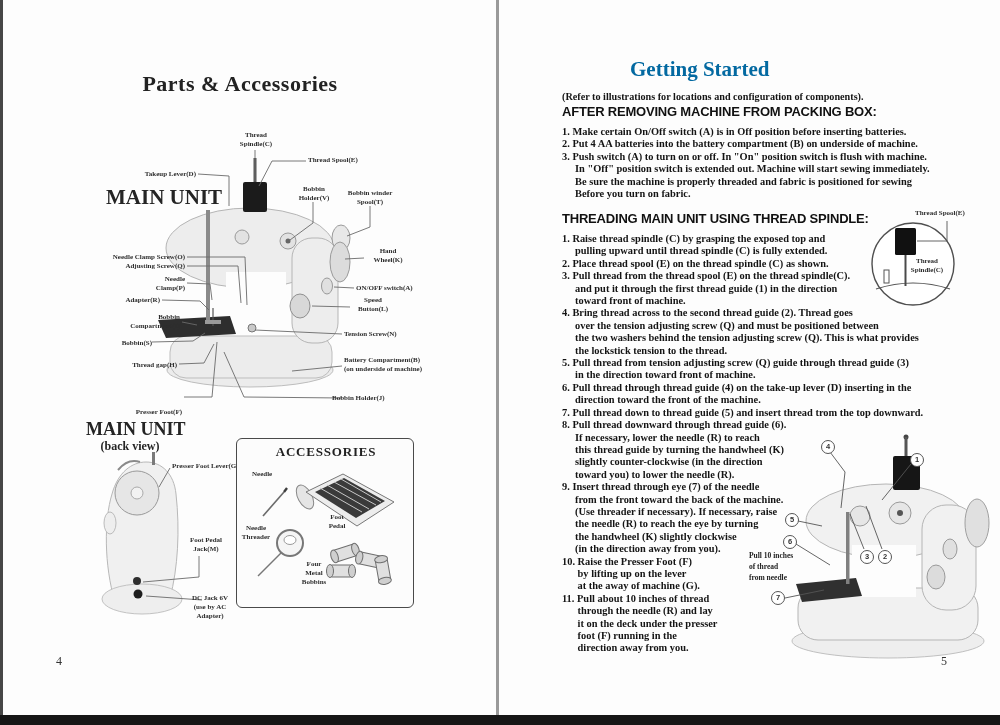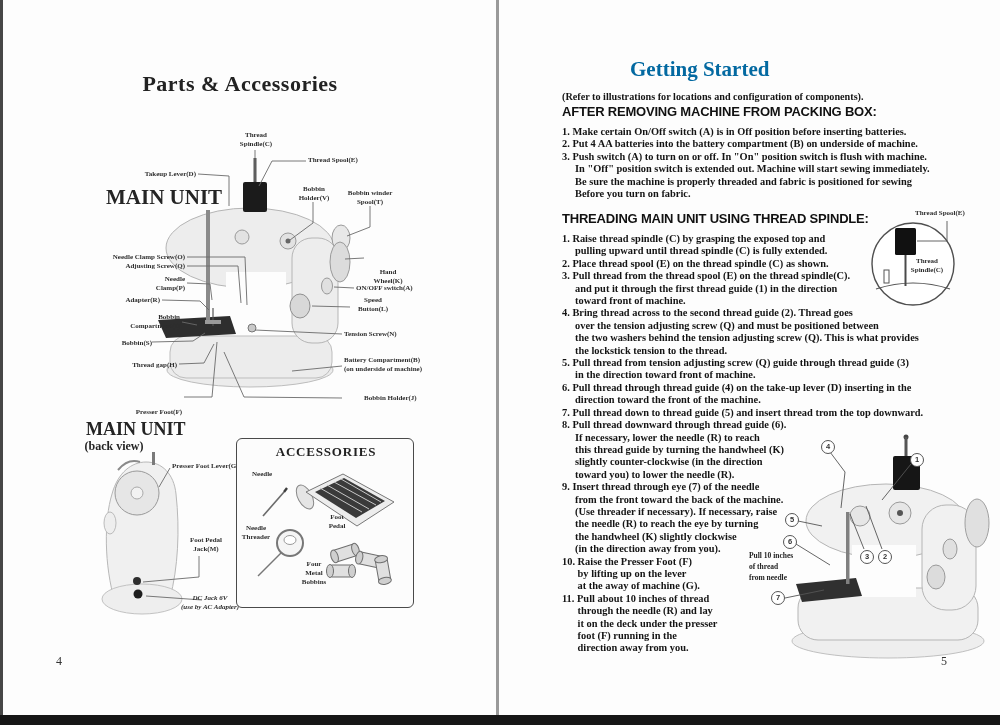--- a/index.html
+++ b/index.html
@@ -88,42 +88,42 @@
     </svg>
 
     <div class="lbl c" style="left:228px;top:131px;width:56px;">Thread
 Spindle(C)</div>
     <div class="lbl" style="left:308px;top:156px;">Thread Spool(E)</div>
     <div class="lbl r" style="right:804px;top:170px;">Takeup Lever(D)</div>
     <div class="lbl c" style="left:288px;top:185px;width:52px;">Bobbin
 Holder(V)</div>
     <div class="lbl c" style="left:338px;top:189px;width:64px;">Bobbin winder
 Spool(T)</div>
-    <div class="lbl c" style="left:366px;top:247px;width:44px;margin-top:21px;">Hand
+    <div class="lbl c" style="left:366px;top:247px;width:44px;">Hand
 Wheel(K)</div>
     <div class="lbl r" style="right:815px;top:253px;">Needle Clamp Screw(O)</div>
     <div class="lbl r" style="right:815px;top:262px;">Adjusting Screw(Q)</div>
     <div class="lbl r" style="right:815px;top:275px;">Needle
 Clamp(P)</div>
     <div class="lbl" style="left:356px;top:284px;">ON/OFF switch(A)</div>
     <div class="lbl r" style="right:840px;top:296px;">Adapter(R)</div>
     <div class="lbl c" style="left:352px;top:296px;width:42px;">Speed
 Button(L)</div>
     <div class="lbl r" style="right:820px;top:313px;">Bobbin
 Compartment(I)</div>
     <div class="lbl r" style="right:848px;top:339px;">Bobbin(S)</div>
     <div class="lbl" style="left:344px;top:330px;">Tension Screw(N)</div>
     <div class="lbl r" style="right:823px;top:361px;">Thread gap(H)</div>
     <div class="lbl" style="left:344px;top:356px;">Battery Compartment(B)
 (on underside of machine)</div>
     <div class="lbl r" style="right:818px;top:380px;margin-top:28px;">Presser Foot(F)</div>
-    <div class="lbl" style="left:364px;top:394px;">Bobbin Holder(J)</div>
+    <div class="lbl" style="left:332px;top:394px;">Bobbin Holder(J)</div>
 
     <div class="abs unit-h2" style="left:86px;top:420px;">MAIN UNIT</div>
-    <div class="abs unit-sub" style="left:70px;top:440px;width:88px;text-align:center;">(back view)</div>
+    <div class="abs unit-sub" style="left:86px;top:440px;width:88px;text-align:center;">(back view)</div>
 
     <svg style="left:85px;top:448px;" width="160" height="200" viewBox="85 448 160 200">
       <g>
         <path d="M115,602 C104,565 104,520 112,494 C118,472 132,462 146,462 C162,462 174,474 176,494
                  C180,530 178,568 170,598 C166,612 120,614 115,602 Z" fill="#f0f0f0" stroke="#b8b8b8" stroke-width="1"></path>
         <ellipse cx="142" cy="599" rx="40" ry="15" fill="#eeeeee" stroke="#c2c2c2"></ellipse>
         <rect x="152" y="452" width="3" height="13" fill="#7a7a7a"></rect>
         <path d="M118,470 Q128,458 140,462" fill="none" stroke="#8a8a8a" stroke-width="2"></path>
         <circle cx="137" cy="493" r="22" fill="#e6e6e6" stroke="#999"></circle>
         <circle cx="137" cy="493" r="6" fill="#f2f2f2" stroke="#aaa"></circle>
@@ -134,21 +134,21 @@
       <g stroke="#6a6a6a" stroke-width="0.9" fill="none">
         <polyline points="170,468 159,487"></polyline>
         <polyline points="199,556 199,577 143,582"></polyline>
         <polyline points="202,600 146,596"></polyline>
       </g>
     </svg>
 
     <div class="lbl" style="left:172px;top:462px;">Presser Foot Lever(G)</div>
     <div class="lbl c" style="left:183px;top:536px;width:46px;">Foot Pedal
 Jack(M)</div>
-    <div class="lbl c" style="left:180px;top:594px;width:60px;font-style:italic;">DC Jack 6V
+    <div class="lbl c" style="left:180px;top:594px;width:60px;">DC Jack 6V
 (use by AC Adapter)</div>
 
     <div class="acc-box"></div>
     <div class="acc-title">ACCESSORIES</div>
     <svg style="left:236px;top:438px;" width="178" height="170" viewBox="236 438 178 170">
       <g>
         <line x1="284" y1="492" x2="263" y2="516" stroke="#6b6b6b" stroke-width="1.6"></line>
         <line x1="284" y1="492" x2="287" y2="488" stroke="#3d3d3d" stroke-width="2.4"></line>
       </g>
       <g>

